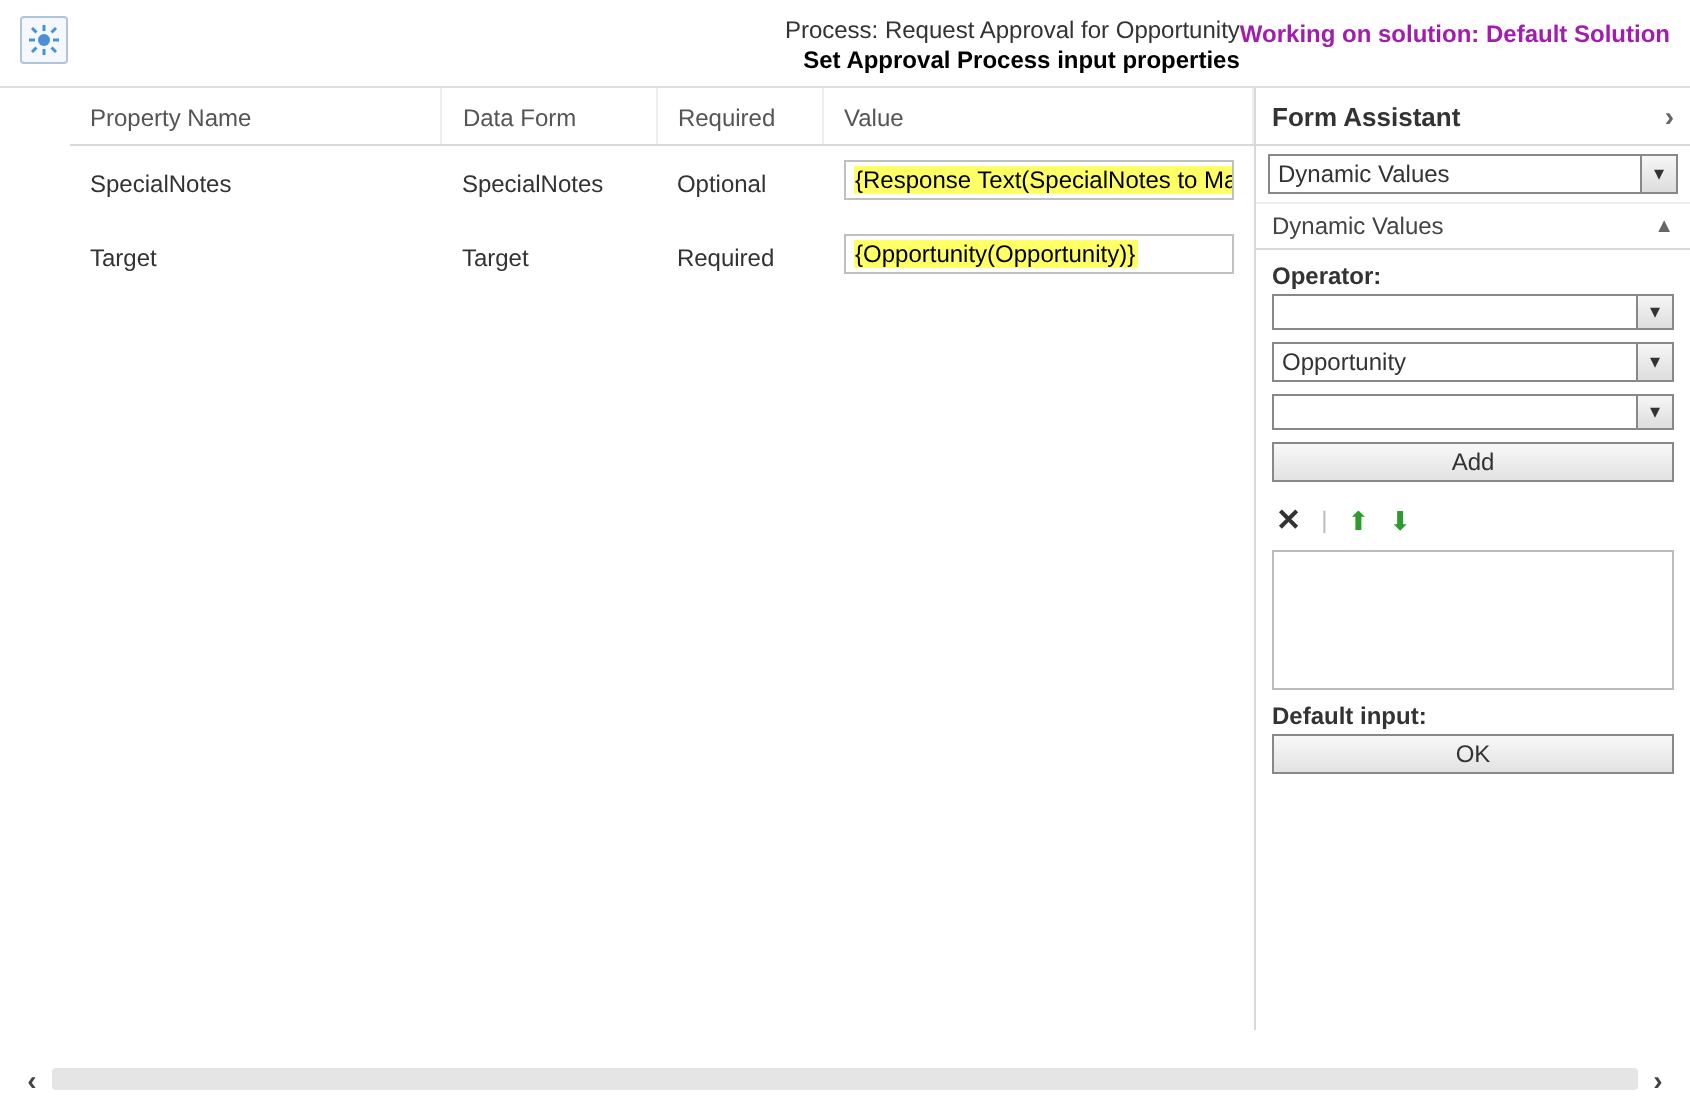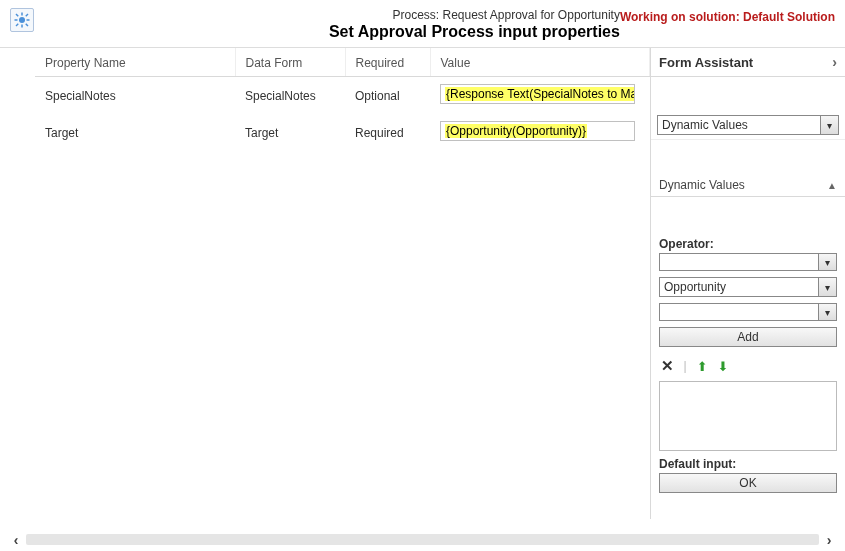--- a/index.html
+++ b/index.html
@@ -26,29 +26,29 @@
     display: flex;
     align-items: center;
     justify-content: center;
     border: 1px solid #b0c4de;
     border-radius: 2px;
     background: #f4f8fc;
   }
   .header-titles { flex: 1; text-align: right; }
   .process-label { font-size: 12px; color: #333; }
   .page-title {
-    font-size: 16px;
+    font-size: 12px;
     font-weight: 700;
     color: #000;
     margin-top: 1px;
   }
   .solution-label {
     font-size: 12px;
     font-weight: 700;
-    color: #b91c1c;
+    color: #a21caf;
     margin-left: auto;
     padding-top: 2px;
   }
   .main-area {
     display: flex;
     border-top: 1px solid #ddd;
     height: 472px;
     padding-left: 35px;
   }
   .grid-pane { flex: 1; }
@@ -85,26 +85,25 @@
     overflow: hidden;
     text-overflow: clip;
   }
   .token {
     background: #ffff66;
     padding: 0 1px;
     color: #000;
   }
   
   .assistant {
-    width: 195px;
+    width: 218px;
     border-left: 1px solid #d9d9d9;
     display: flex;
     flex-direction: column;
     padding-bottom: 6px;
-    gap: 34px;
   }
   .ast-head {
     display: flex;
     align-items: center;
     font-weight: 700;
     font-size: 13px;
     padding: 6px 8px;
     border-bottom: 1px solid #d9d9d9;
   }
   .ast-head-chevron { margin-left: auto; color: #666; font-size: 14px; }

